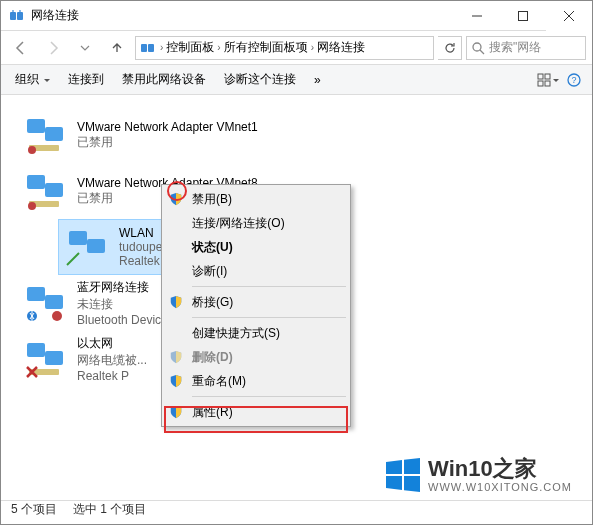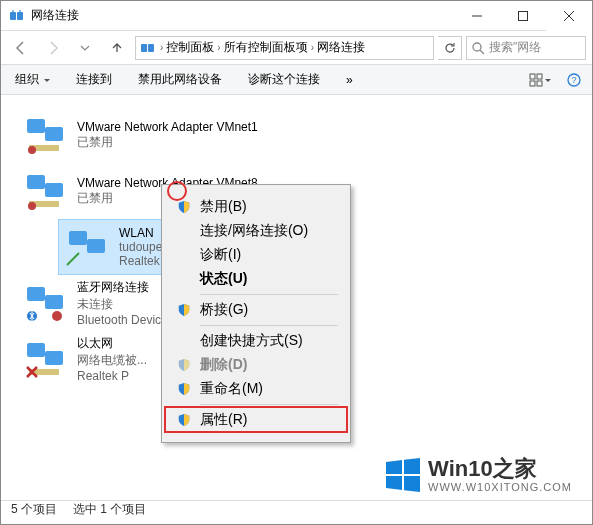--- a/index.html
+++ b/index.html
@@ -19,39 +19,39 @@
     .navarrow.enabled { color: #333; }
     .breadcrumb { flex: 1; height: 24px; border: 1px solid #ccc; display: flex; align-items: center; padding: 0 4px; background: #fff; font-size: 12px; }
     .breadcrumb .bicon { width: 16px; height: 16px; margin-right: 4px; }
     .breadcrumb span.crumb { padding: 0 3px; }
     .breadcrumb span.sep { color: #666; font-size: 10px; }
     .refresh { width: 24px; height: 24px; border: 1px solid #ccc; border-left: none; display:flex; align-items:center; justify-content:center;}
     .searchbox { width: 120px; height: 24px; border: 1px solid #ccc; display: flex; align-items: center; padding: 0 4px; font-size: 12px; color: #888; }
     .searchbox .sicon { width: 14px; height: 14px; margin-right: 4px; }
 
     
-    .toolbar { height: 30px; background: #f5f6f7; border-bottom: 1px solid #dcdcdc; display: flex; align-items: center; padding: 0 6px; font-size: 12px; gap: 10px; }
+    .toolbar { height: 30px; background: #f5f6f7; border-bottom: 1px solid #dcdcdc; display: flex; align-items: center; padding: 0 6px; font-size: 12px; gap: 2px; }
     .toolbar .tbtn { padding: 4px 8px; display: flex; align-items: center; gap: 3px; }
     .toolbar .tdrop::after { content: ""; border: 3px solid transparent; border-top-color: #555; margin-left: 2px; position: relative; top: 2px;}
     .toolbar .spacer { flex: 1; }
     .toolbar .ricon { width: 24px; height: 24px; display:flex; align-items:center; justify-content:center;}
 
     
     .content { position: relative; padding: 12px 16px; height: calc(100% - 30px - 34px - 30px - 24px); overflow: hidden;}
     .adapter-grid { display: flex; flex-wrap: wrap; gap: 0; align-content: flex-start; flex-direction: column; }
     .adapter { width: 255px; height: 56px; display: flex; align-items: center; padding: 4px 6px; gap: 10px; }
     .adapter.selected { background: #cce8ff; border: 1px solid #99d1ff; margin-left: 41px; }
     .adapter .aicon { width: 44px; height: 40px; flex-shrink: 0; position: relative; }
     .adapter .atext { display: flex; flex-direction: column; font-size: 12px; overflow: hidden;}
     .adapter .atext .l1 { color: #000; white-space: nowrap; overflow: hidden; text-overflow: ellipsis; }
     .adapter .atext .l2 { color: #666; white-space: nowrap; overflow: hidden; text-overflow: ellipsis; }
     .adapter .atext .l3 { color: #666; white-space: nowrap; overflow: hidden; text-overflow: ellipsis; }
 
     
-    .ctxmenu { position: absolute; left: 160px; top: 183px; width: 190px; background: #f0f0f0; border: 1px solid #a0a0a0; box-shadow: 3px 3px 4px rgba(0,0,0,0.25); font-size: 14px; padding: 10px; z-index: 10;}
+    .ctxmenu { position: absolute; left: 160px; top: 183px; width: 190px; background: #f0f0f0; border: 1px solid #a0a0a0; box-shadow: 3px 3px 4px rgba(0,0,0,0.25); font-size: 12px; padding: 2px; z-index: 10;}
     .ctxmenu .mitem { height: 24px; display: flex; align-items: center; padding: 0 8px 0 28px; position: relative; }
     .ctxmenu .mitem.disabled { color: #888; font-weight: bold; }
     .ctxmenu .mitem .micon { position: absolute; left: 4px; width: 16px; height: 16px; display:flex; align-items:center; justify-content:center;}
     .ctxmenu .msep { height: 1px; background: #d0d0d0; margin: 3px 2px 3px 28px; }
 
     .red-box { position: absolute; border: 2.5px solid #e03030; pointer-events: none; z-index: 20;}
     .red-circle { position: absolute; border: 2.5px solid #e03030; border-radius: 50%; pointer-events: none; z-index: 20;}
 
     
     .statusbar { position: absolute; bottom: 0; left: 0; right: 0; height: 24px; border-top: 1px solid #dcdcdc; display: flex; padding: 0 10px; font-size: 12px; color: #333; gap: 16px; background:#fff;}
@@ -272,25 +272,25 @@
         <svg viewBox="0 0 16 16" width="14" height="14">
           <path d="M8 1 L14 3 V8 C14 12 8 15 8 15 C8 15 2 12 2 8 V3 Z" fill="#2a7fd4"></path>
           <path d="M8 1 L14 3 V8 C14 12 8 15 8 15 V1 Z" fill="#f8c43a"></path>
         </svg>
       </span>
     <span>禁用(B)</span>
   </div>
   <div class="mitem">
       <span>连接/网络连接(O)</span>
     </div>
-  <div class="mitem">
-      <span>诊断(I)</span>
-    </div>
   <div class="mitem" style="font-weight:600">
       <span>状态(U)</span>
+    </div>
+  <div class="mitem">
+      <span>诊断(I)</span>
     </div>
   <div class="msep"></div>
   <div class="mitem">
     <span class="micon">
         <svg viewBox="0 0 16 16" width="14" height="14">
           <path d="M8 1 L14 3 V8 C14 12 8 15 8 15 C8 15 2 12 2 8 V3 Z" fill="#2a7fd4"></path>
           <path d="M8 1 L14 3 V8 C14 12 8 15 8 15 V1 Z" fill="#f8c43a"></path>
         </svg>
       </span>
     <span>桥接(G)</span>

